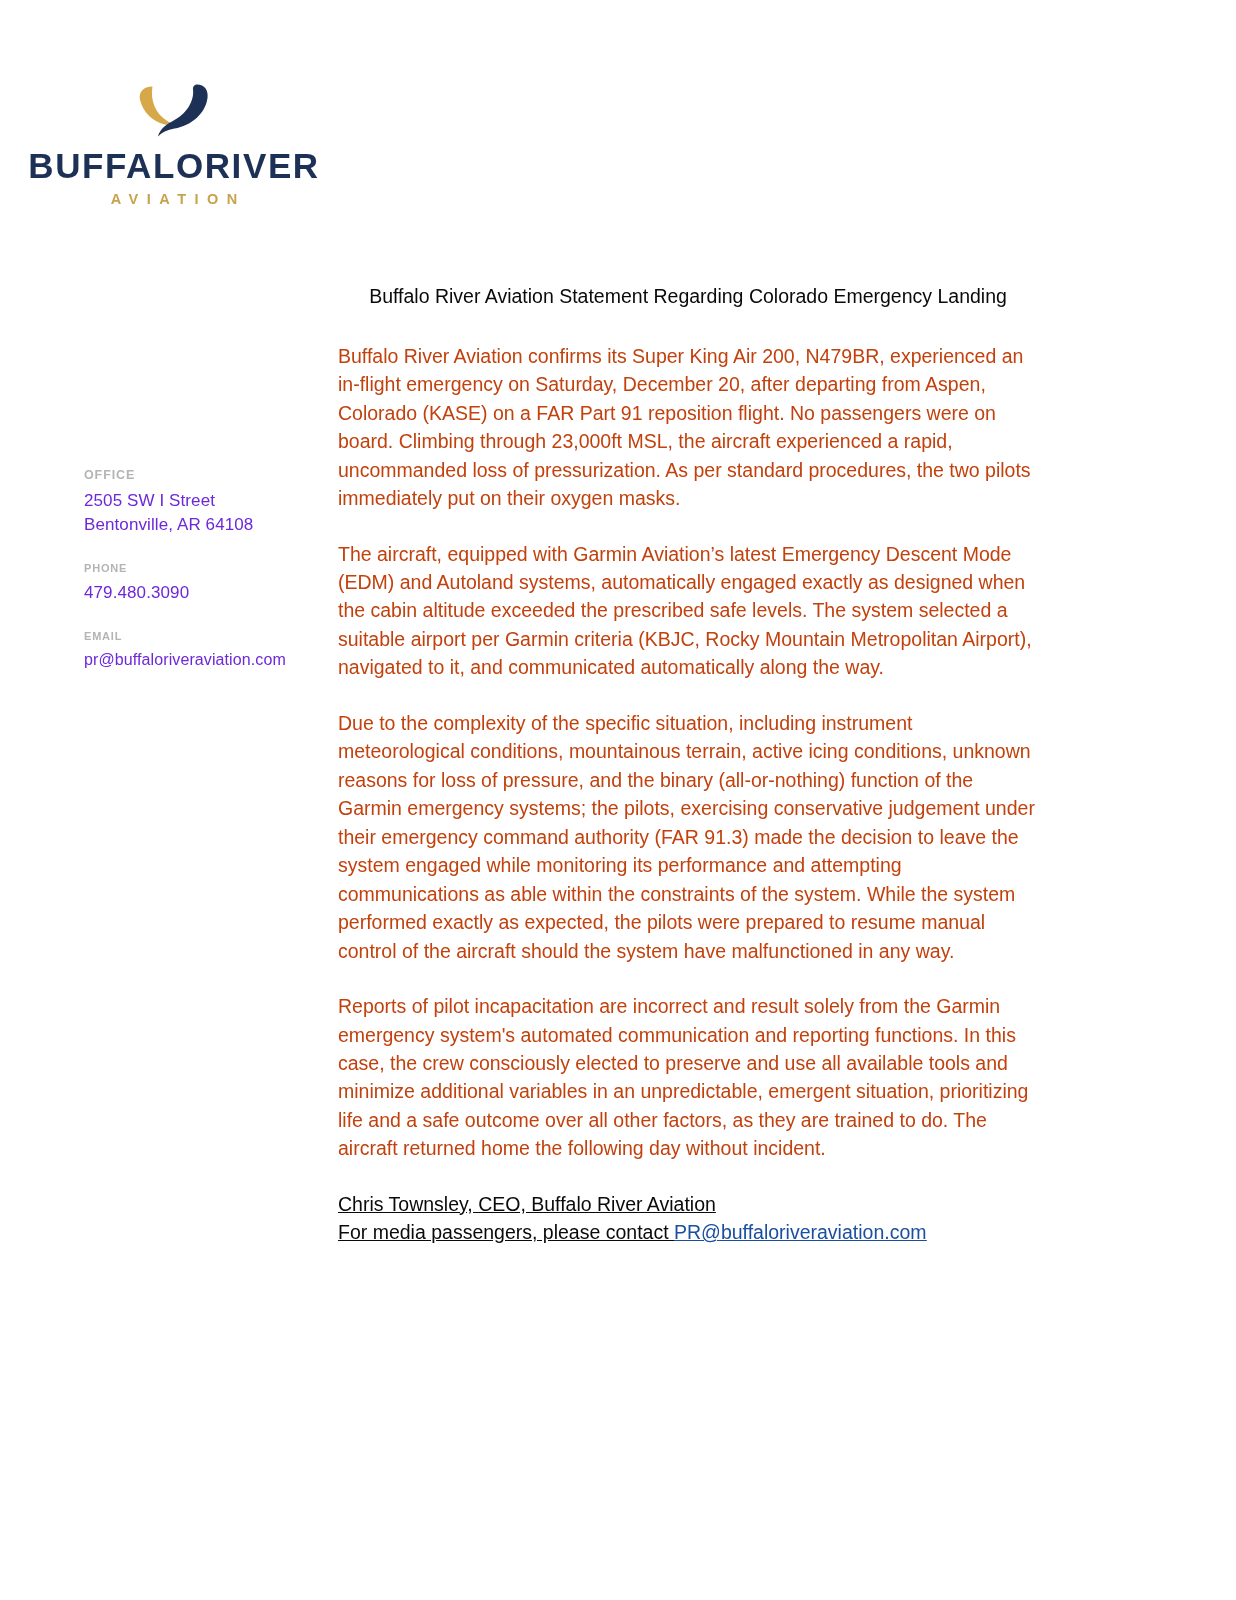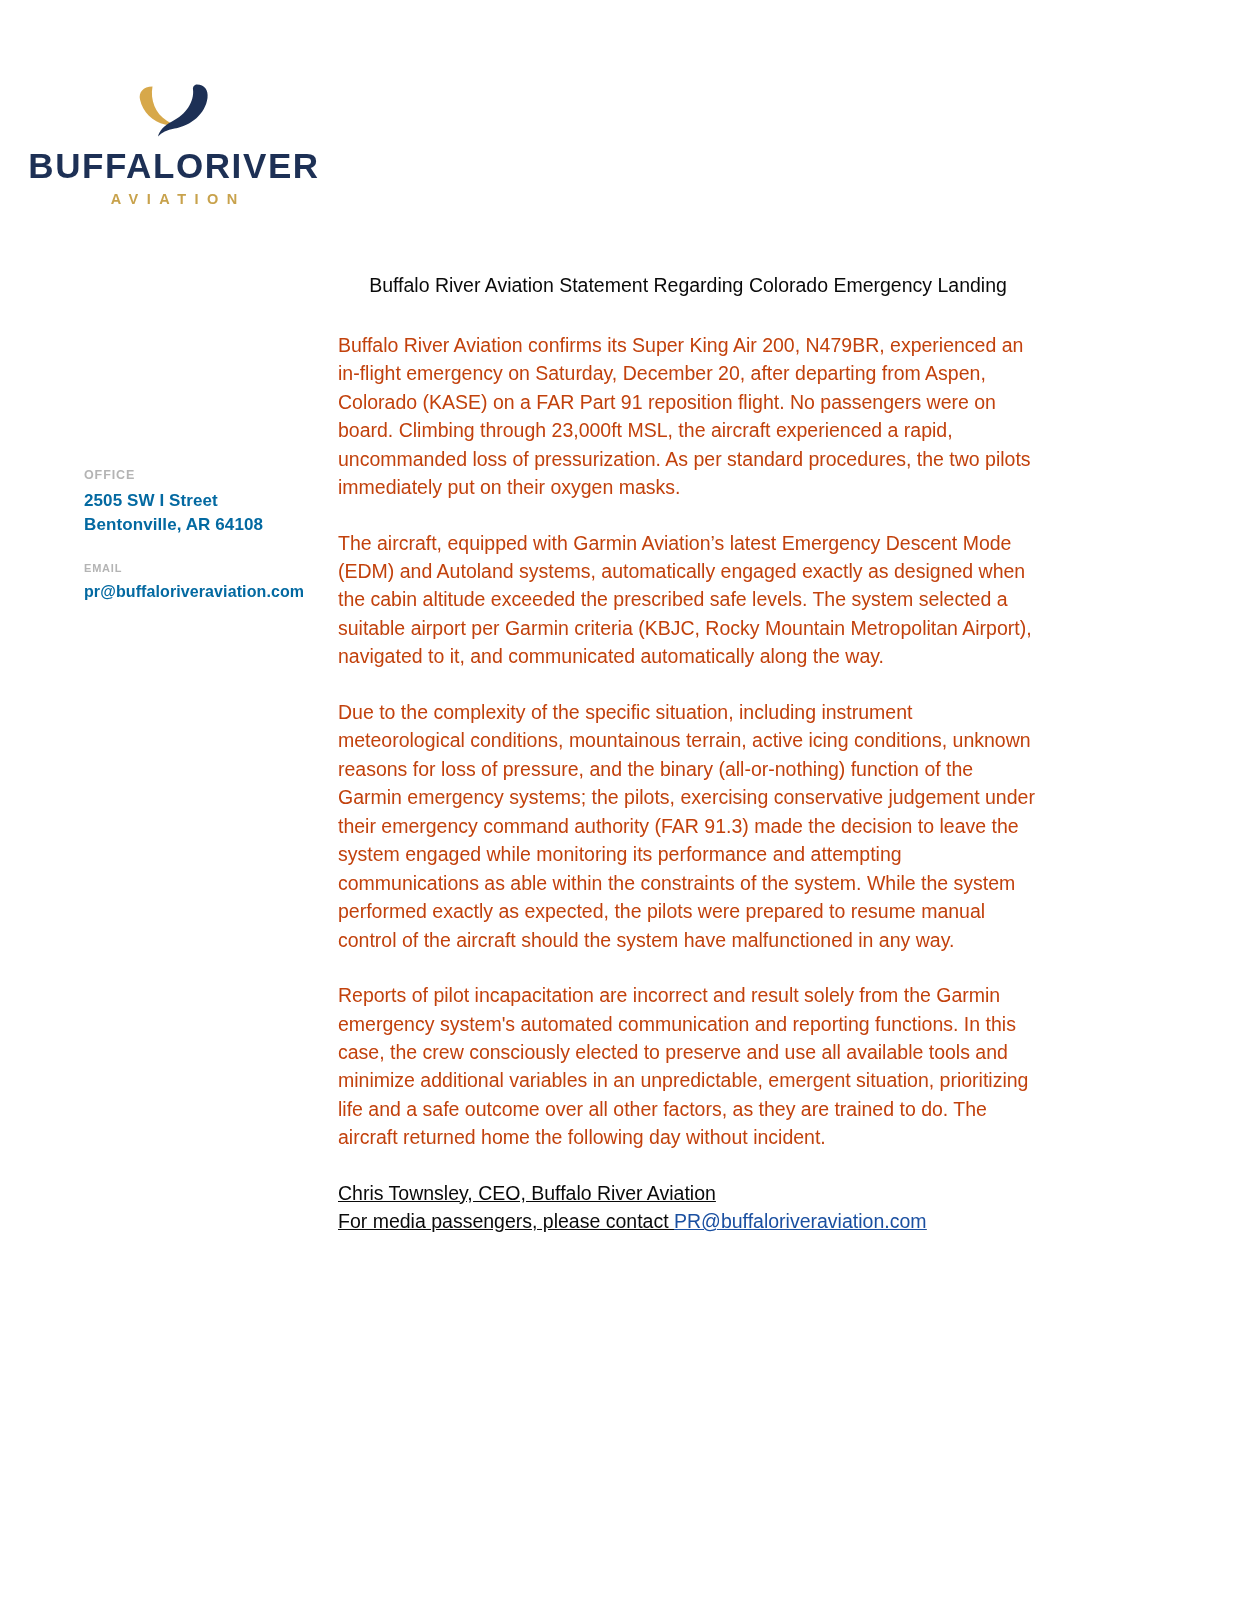--- a/index.html
+++ b/index.html
@@ -79,31 +79,31 @@
     text-transform: uppercase;
     margin-bottom: 7px;
   }
   .contact-label.small-caps {
     font-size: 11px;
     letter-spacing: 0.8px;
   }
   .contact-line {
     font-size: 17px;
     line-height: 1.42;
-    color: #0369a1;
-    font-weight: 700;
+    color: #6d28d9;
+    font-weight: 400;
     letter-spacing: 0.1px;
   }
   .contact-line.email { font-size: 16px; }
 
   
   .doc {
     position: absolute;
     left: 338px;
-    top: 272px;
+    top: 283px;
     width: 700px;
   }
   .doc-title {
     font-size: 19.5px;
     line-height: 1.42;
     color: #0a0a0a;
     text-align: center;
     margin: 0 0 31px 0;
     font-weight: 400;
     padding: 0 12px;
@@ -145,20 +145,24 @@
   </div>
 
   <div class="contact">
 
     <div class="contact-group">
       <div class="contact-label">OFFICE</div>
       <div class="contact-line">2505 SW I Street</div>
       <div class="contact-line">Bentonville, AR 64108</div>
     </div>
 
+    <div class="contact-group">
+      <div class="contact-label small-caps">Phone</div>
+      <div class="contact-line">479.480.3090</div>
+    </div>
 
     <div class="contact-group">
       <div class="contact-label small-caps">Email</div>
       <div class="contact-line email">pr@buffaloriveraviation.com</div>
     </div>
 
   </div>
 
   <div class="doc">
 

